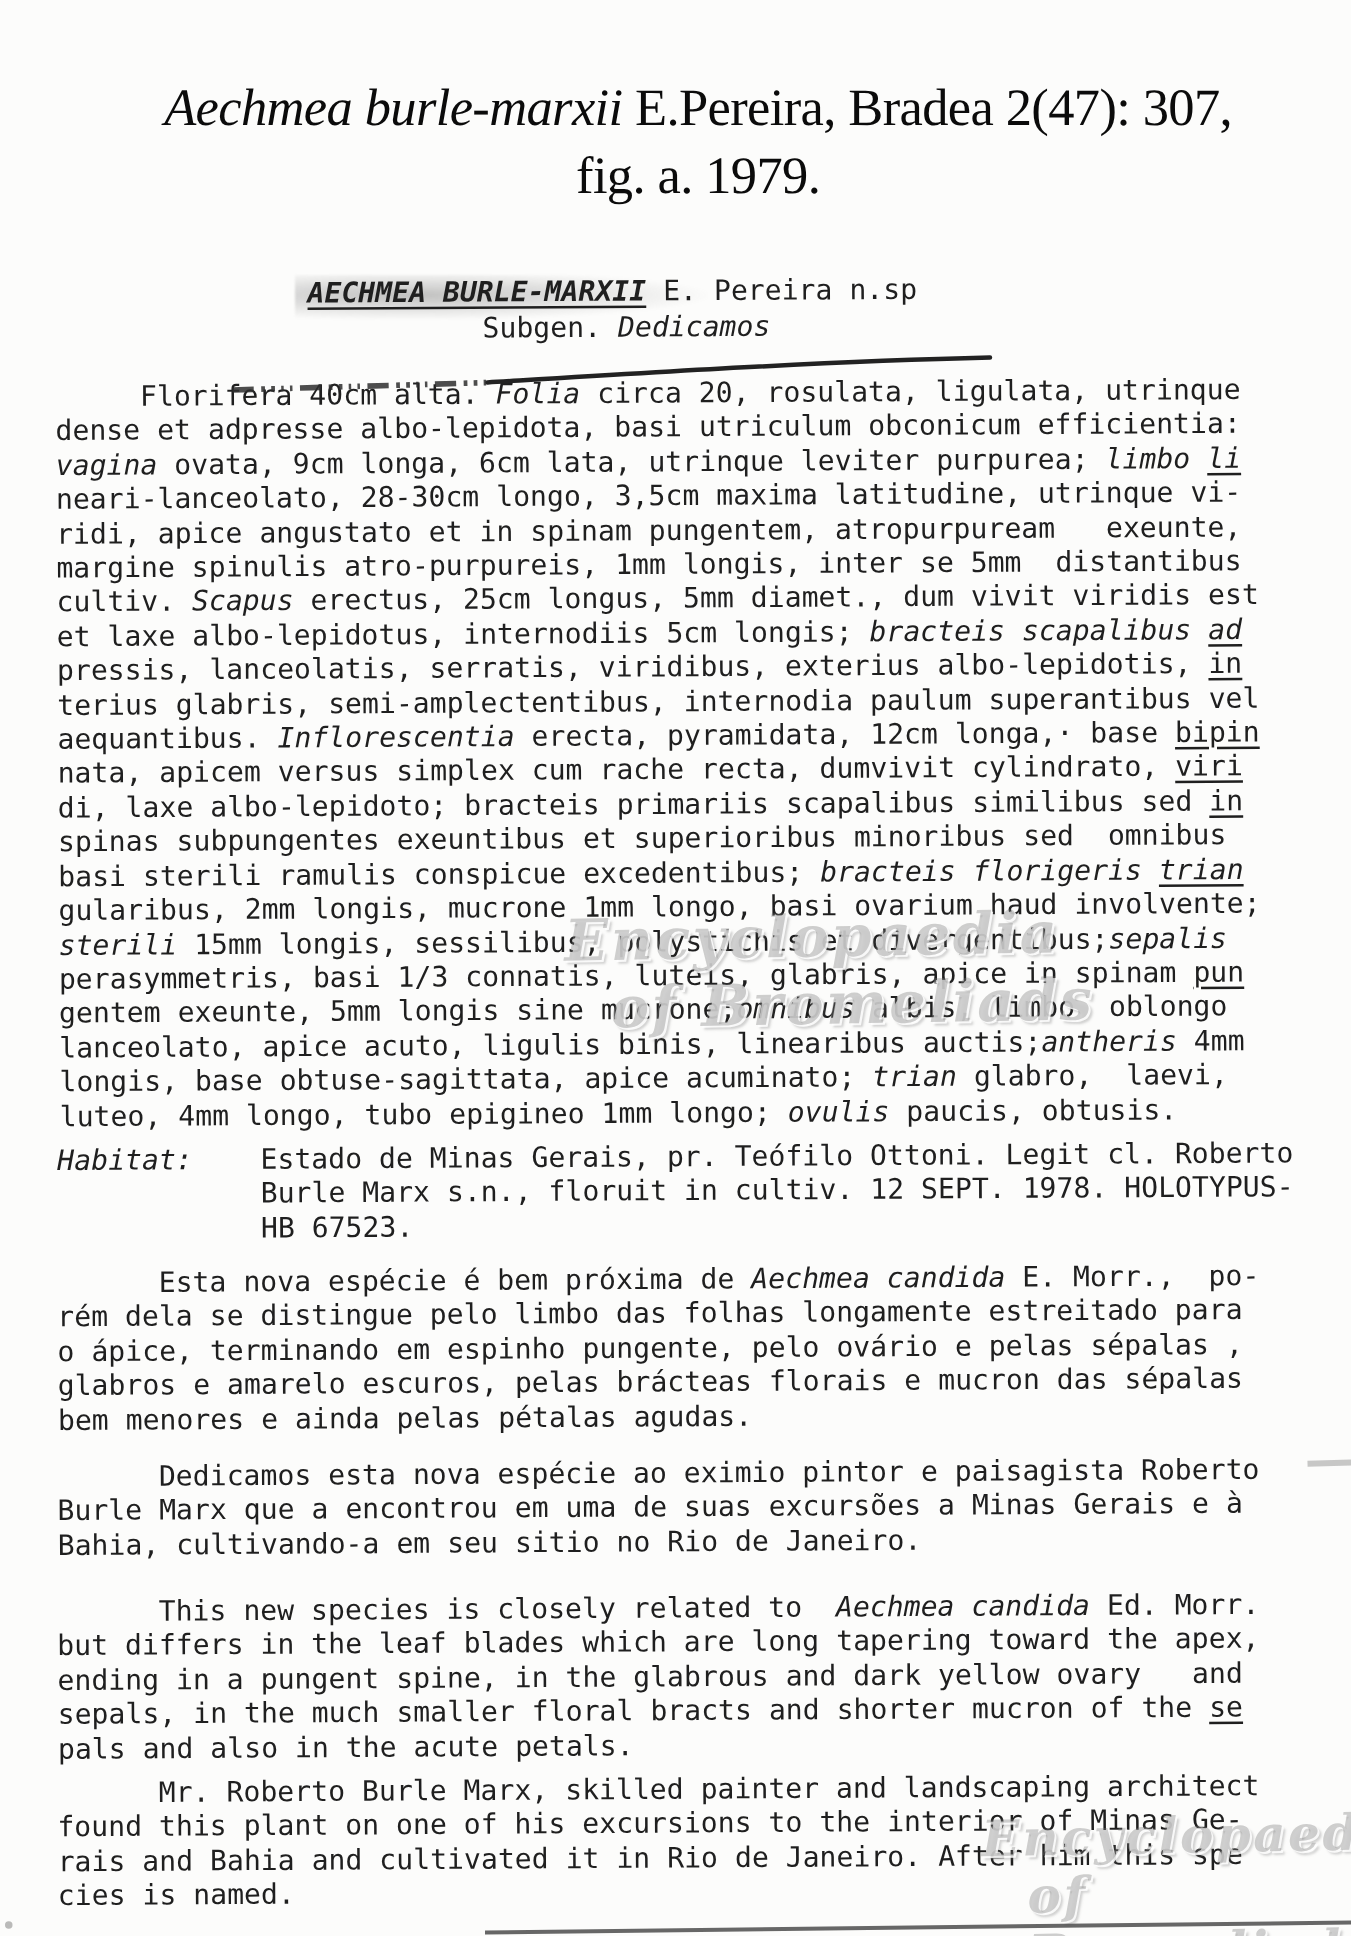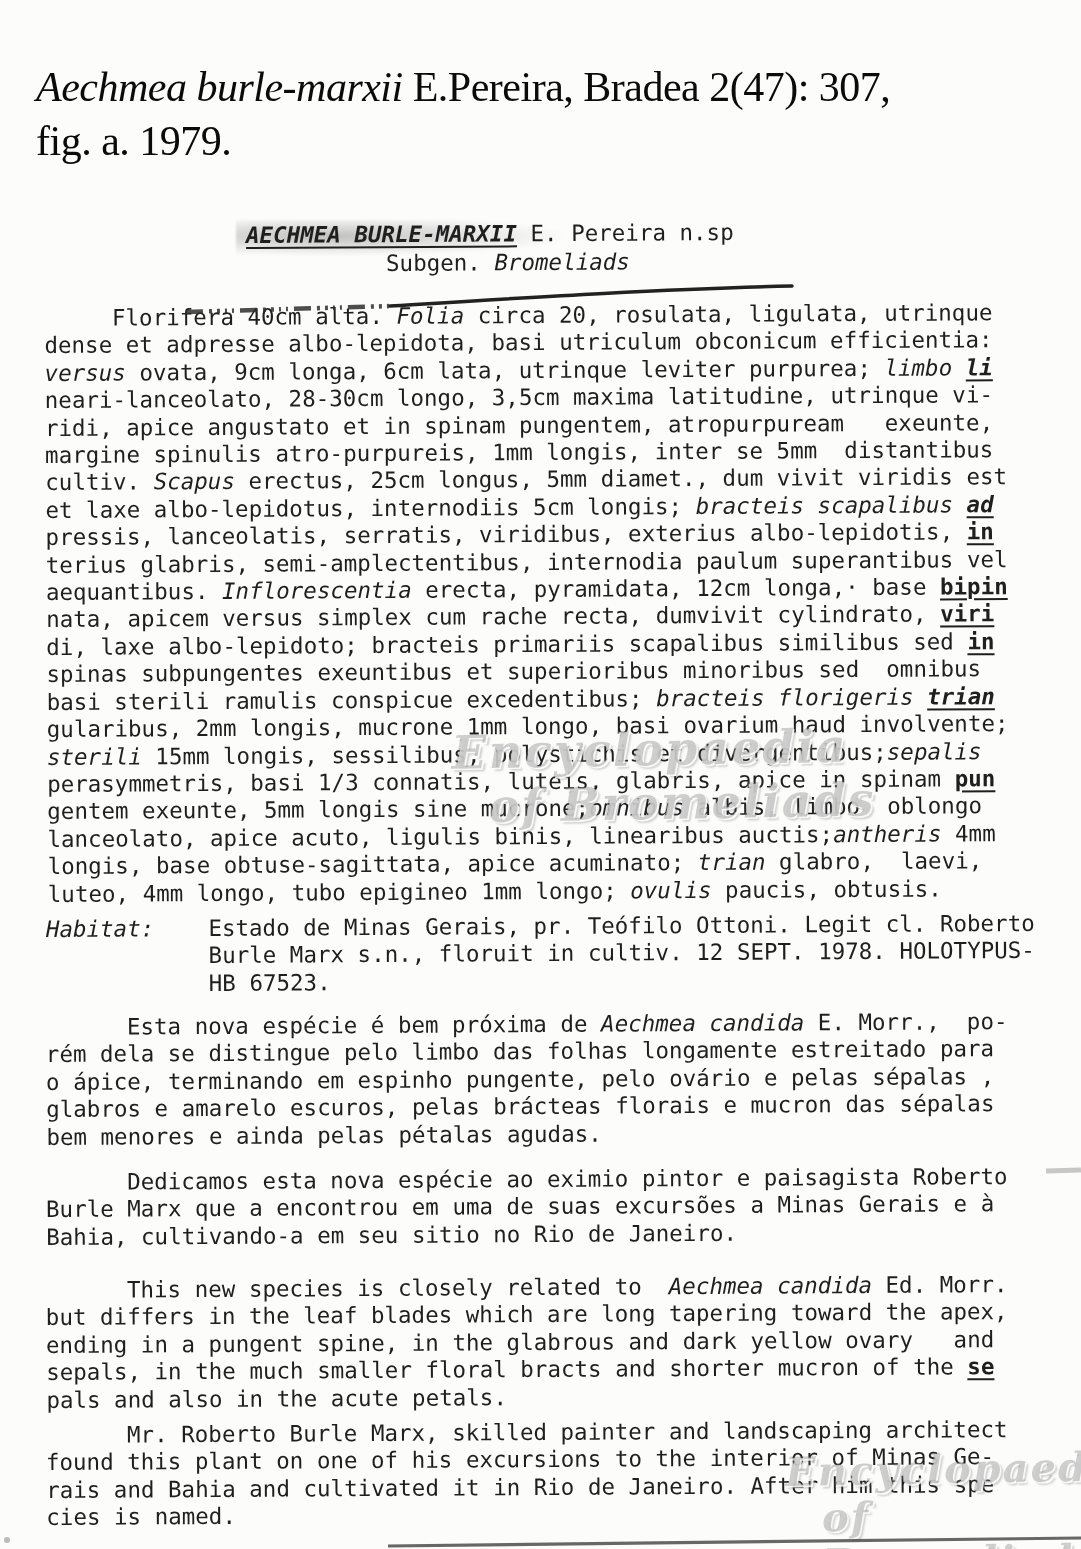--- a/index.html
+++ b/index.html
@@ -1,27 +1,27 @@
 <!DOCTYPE html>
 <html><head>
 <meta charset="utf-8">
 <style>
   html,body{margin:0;padding:0;background:#e8e8e8;}
   .page{position:relative;width:1081px;height:1549px;background:#fcfcfb;overflow:hidden;
         font-family:"DejaVu Sans Mono",monospace;color:#1f1f1f;}
   .block{position:relative;}
   .line{white-space:pre;}
   .seg.i{font-style:italic;}
-  .seg.u{text-decoration:underline;text-decoration-thickness:2.2px;text-underline-offset:4px;font-weight:bold;}
+  .seg.u{text-decoration:underline;text-decoration-thickness:2.2px;text-underline-offset:4px;}
   .seg.b{font-weight:bold;}
 
   
   .serif-title{margin:60px 0 0 36px;font-family:"Liberation Serif","DejaVu Serif",serif;
                font-size:42px;color:#0b0b0b;}
-  .serif-title .line{line-height:54px;letter-spacing:-0.5px;}
+  .serif-title .line{line-height:54px;letter-spacing:-0.5px;text-align:center;}
 
   
   .typed{font-size:22.5px;transform:rotate(-0.35deg);transform-origin:0 50%;}
   .typed .line{line-height:27.4px;}
   .h1{margin:54px 0 0 246px;}
   .h2{margin:1px 0 0 386px;}
   .para{margin:14px 0 0 46px;}
   .m-latin{margin-top:27px;}
   .m-habitat{margin-top:8px;}
   .m-pt1{margin-top:16px;}
@@ -53,26 +53,26 @@
 
   <div id="doc-blocks">
       <div class="block serif-title">
         <div class="line"><span class="seg i">Aechmea burle-marxii</span><span class="seg"> E.Pereira, Bradea 2(47): 307,</span></div>
         <div class="line"><span class="seg">fig. a. 1979.</span></div>
       </div>
       <div class="block typed h1">
         <div class="line"><span class="seg i u b">AECHMEA BURLE-MARXII</span><span class="seg"> E. Pereira n.sp</span></div>
       </div>
       <div class="block typed h2">
-        <div class="line"><span class="seg">Subgen. </span><span class="seg i">Bromeliads</span></div>
+        <div class="line"><span class="seg">Subgen. </span><span class="seg i">Dedicamos</span></div>
       </div>
       <div class="block typed para m-latin">
         <div class="line"><span class="seg">     Florifera 40cm alta. </span><span class="seg i">Folia</span><span class="seg"> circa 20, rosulata, ligulata, utrinque</span></div>
         <div class="line"><span class="seg">dense et adpresse albo-lepidota, basi utriculum obconicum efficientia:</span></div>
-        <div class="line"><span class="seg i">versus</span><span class="seg"> ovata, 9cm longa, 6cm lata, utrinque leviter purpurea; </span><span class="seg i">limbo</span><span class="seg"> </span><span class="seg i u">li</span></div>
+        <div class="line"><span class="seg i">vagina</span><span class="seg"> ovata, 9cm longa, 6cm lata, utrinque leviter purpurea; </span><span class="seg i">limbo</span><span class="seg"> </span><span class="seg i u">li</span></div>
         <div class="line"><span class="seg">neari-lanceolato, 28-30cm longo, 3,5cm maxima latitudine, utrinque vi-</span></div>
         <div class="line"><span class="seg">ridi, apice angustato et in spinam pungentem, atropurpuream   exeunte,</span></div>
         <div class="line"><span class="seg">margine spinulis atro-purpureis, 1mm longis, inter se 5mm  distantibus</span></div>
         <div class="line"><span class="seg">cultiv. </span><span class="seg i">Scapus</span><span class="seg"> erectus, 25cm longus, 5mm diamet., dum vivit viridis est</span></div>
         <div class="line"><span class="seg">et laxe albo-lepidotus, internodiis 5cm longis; </span><span class="seg i">bracteis scapalibus</span><span class="seg"> </span><span class="seg i u">ad</span></div>
         <div class="line"><span class="seg">pressis, lanceolatis, serratis, viridibus, exterius albo-lepidotis, </span><span class="seg u">in</span></div>
         <div class="line"><span class="seg">terius glabris, semi-amplectentibus, internodia paulum superantibus vel</span></div>
         <div class="line"><span class="seg">aequantibus. </span><span class="seg i">Inflorescentia</span><span class="seg"> erecta, pyramidata, 12cm longa,· base </span><span class="seg u">bipin</span></div>
         <div class="line"><span class="seg">nata, apicem versus simplex cum rache recta, dumvivit cylindrato, </span><span class="seg u">viri</span></div>
         <div class="line"><span class="seg">di, laxe albo-lepidoto; bracteis primariis scapalibus similibus sed </span><span class="seg u">in</span></div>

